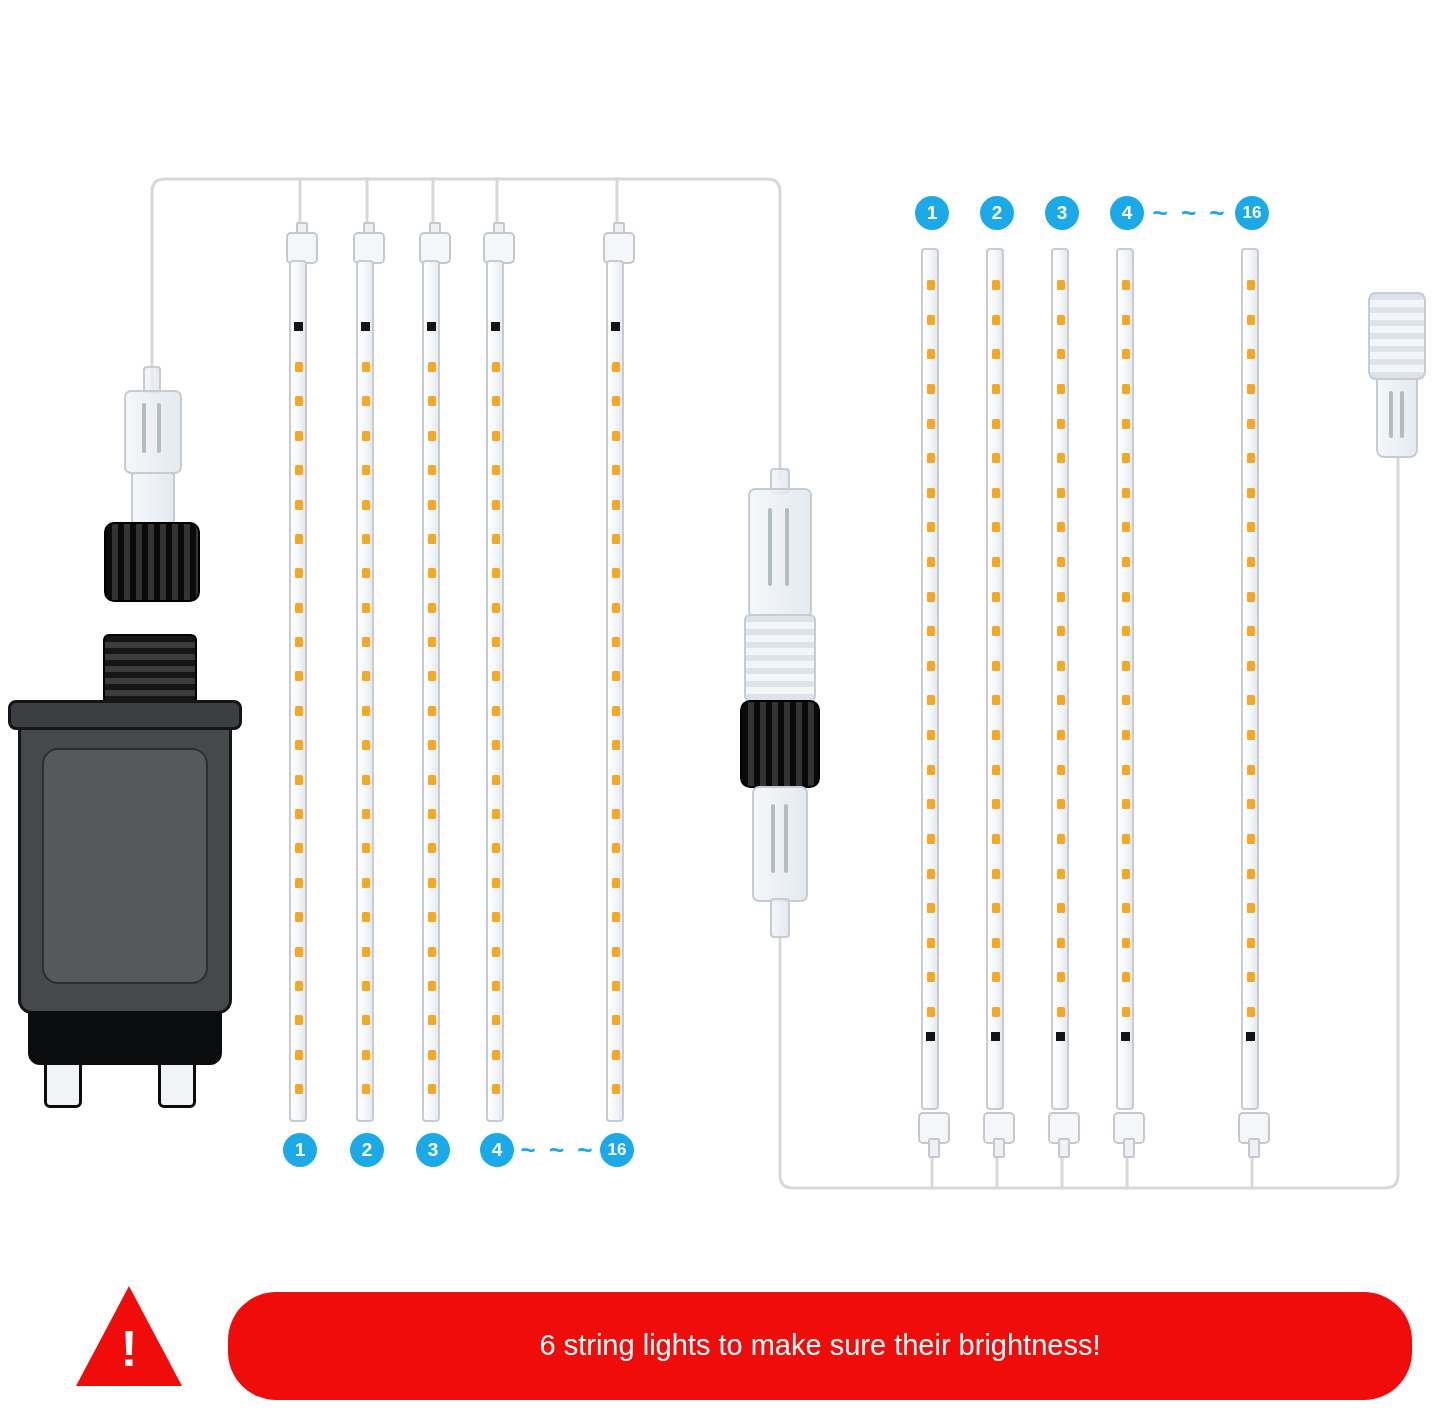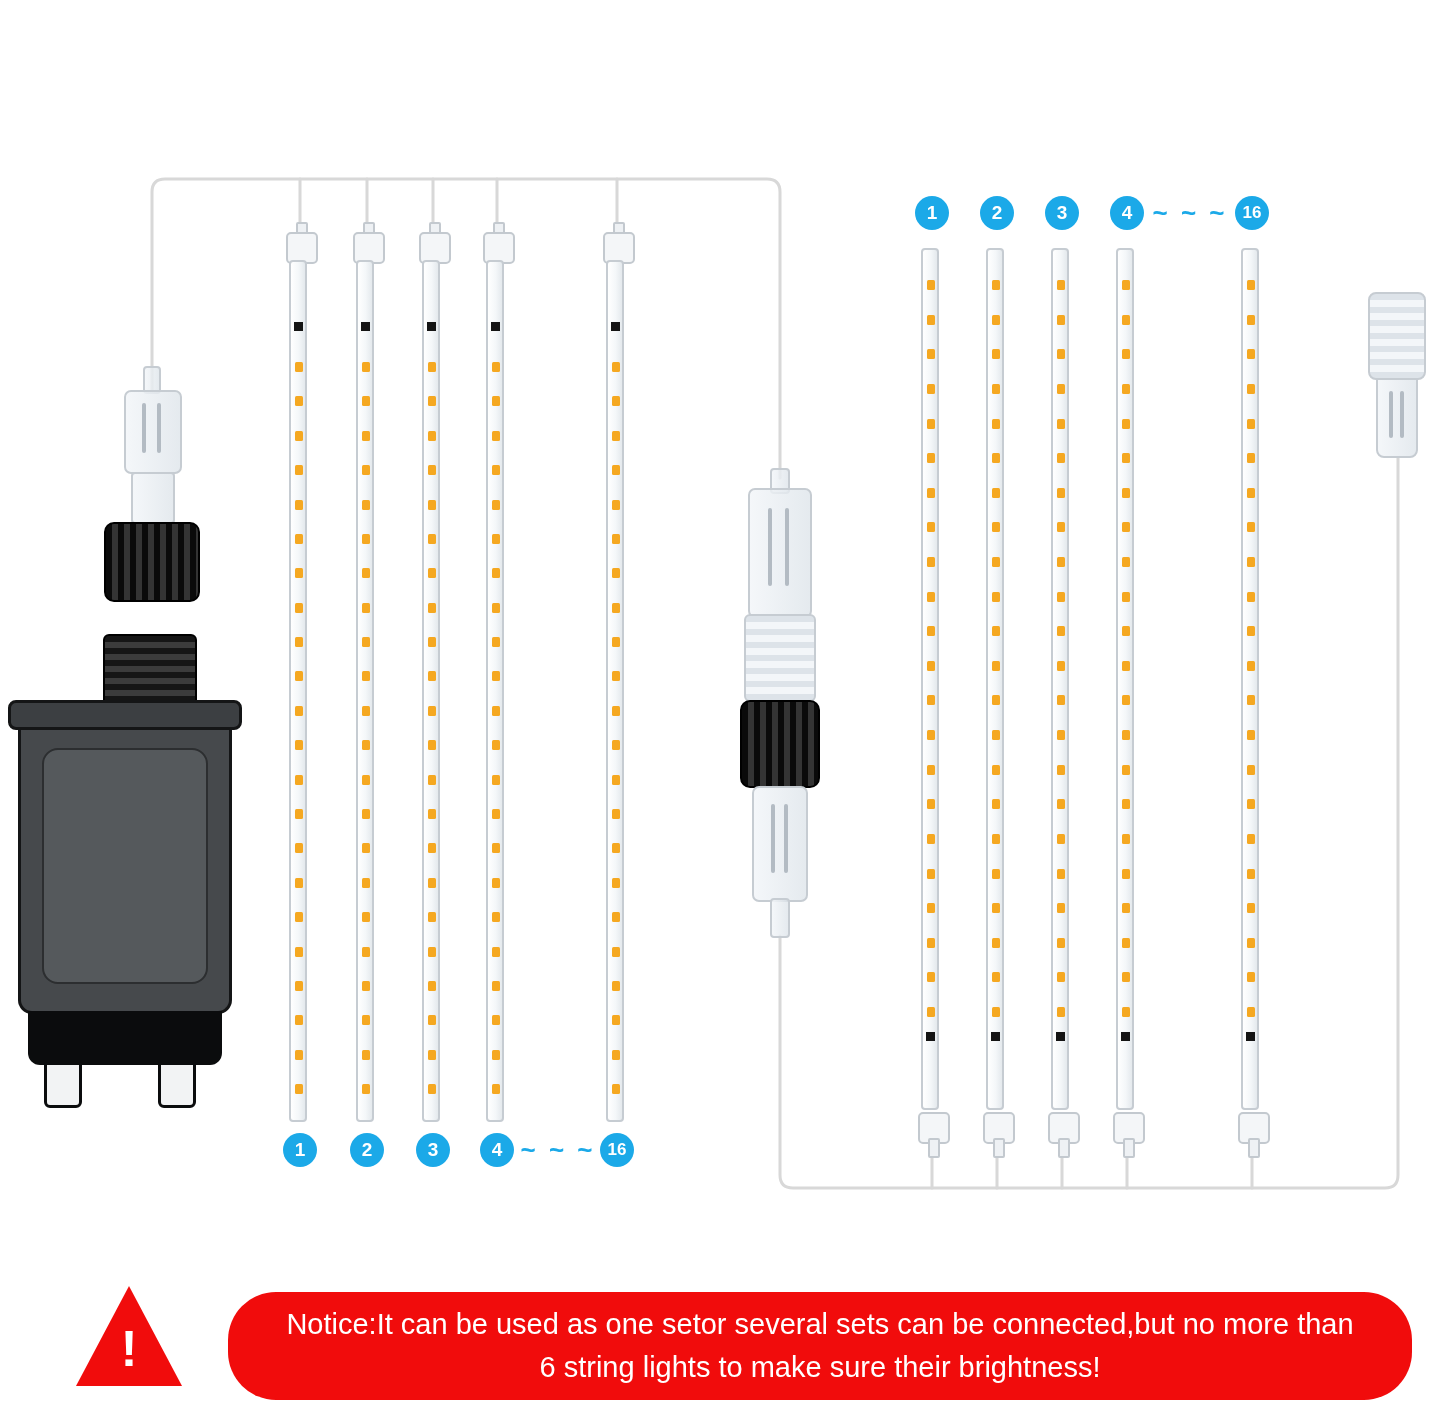--- a/index.html
+++ b/index.html
@@ -419,17 +419,16 @@
     <span class="badge" style="left:1045px;top:196px;">3</span>
     <span class="badge" style="left:1110px;top:196px;">4</span>
     <span class="tilde" style="left:1146px;top:196px;width:88px;">~ ~ ~</span>
     <span class="badge" style="left:1235px;top:196px;font-size:17px;">16</span>
   </div>
 
   <div class="warn-tri">
     <span>!</span>
   </div>
   <div class="notice-box">
-    <span>Notice:It can be used as one setor several sets can be connected,but no more than</span>
     <span>6 string lights to make sure their brightness!</span>
   </div>
 
 </div>
 
 </body></html>

